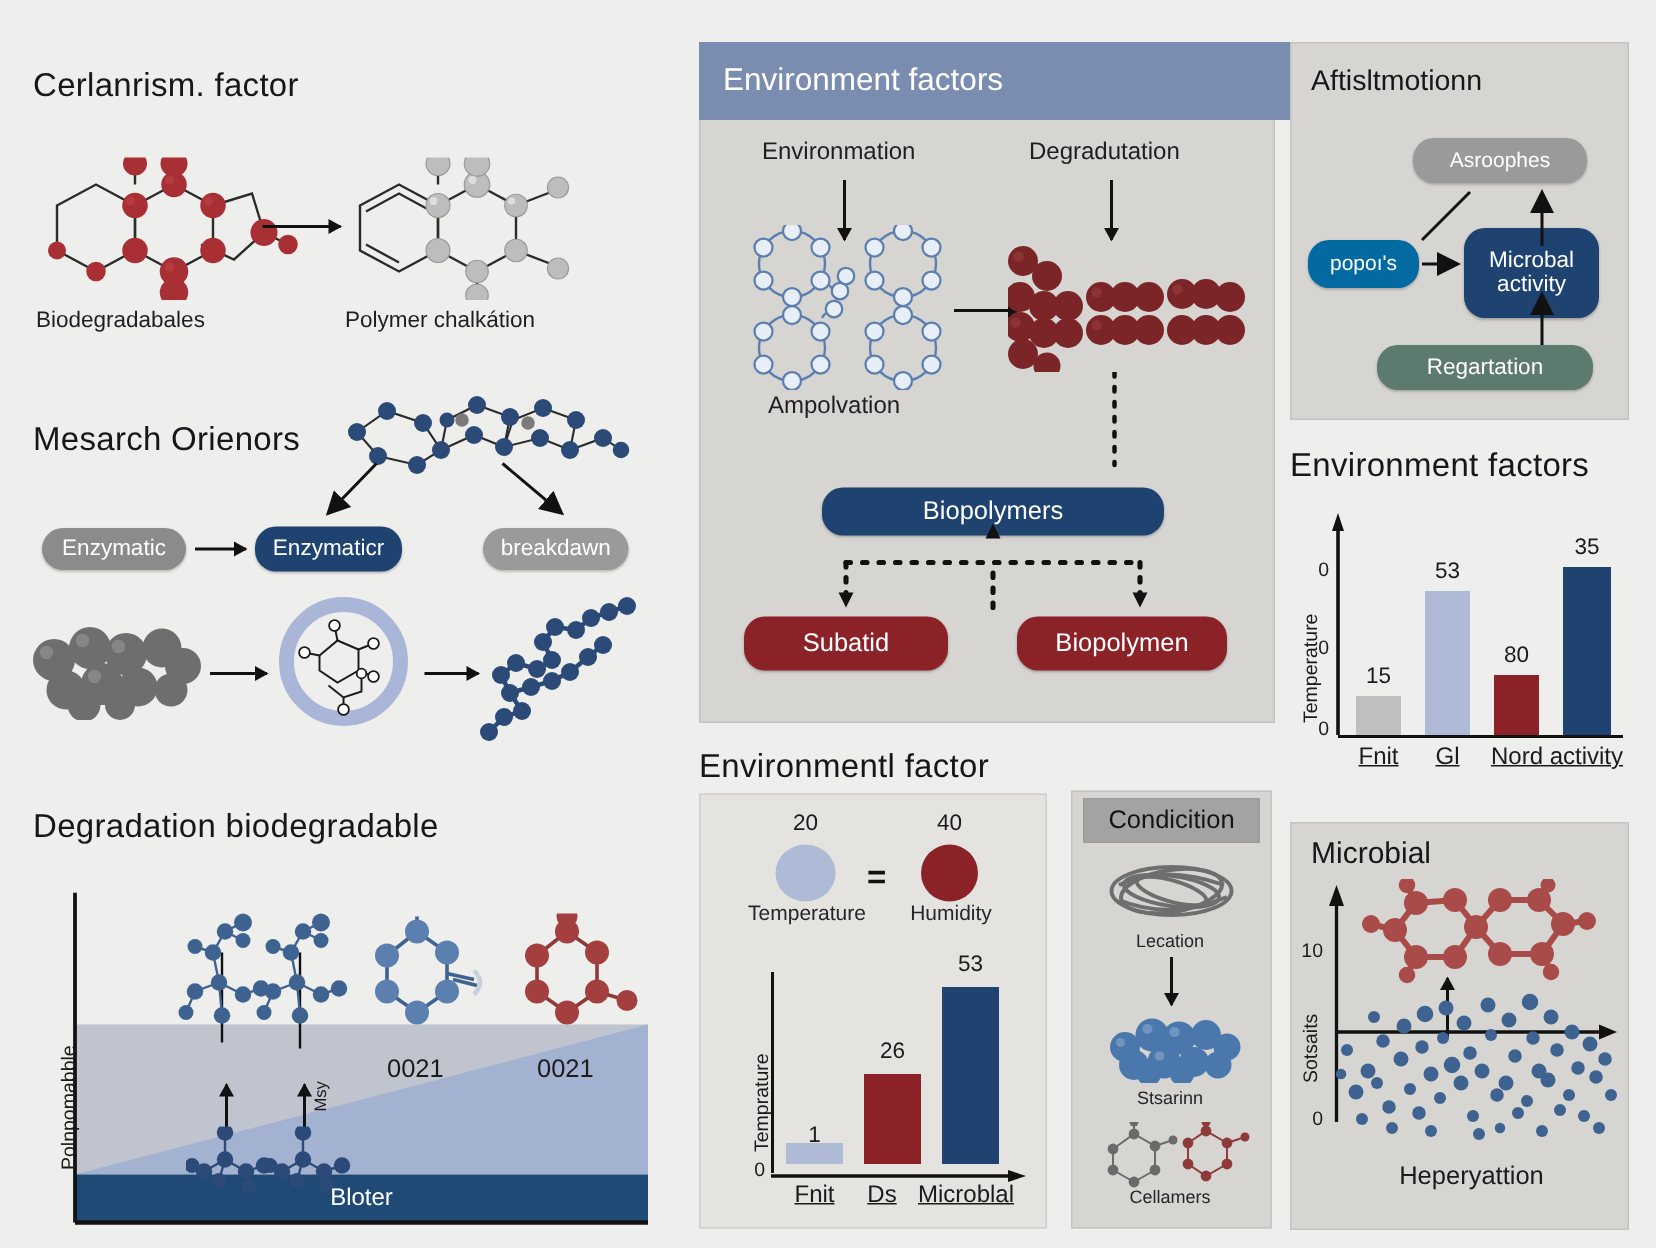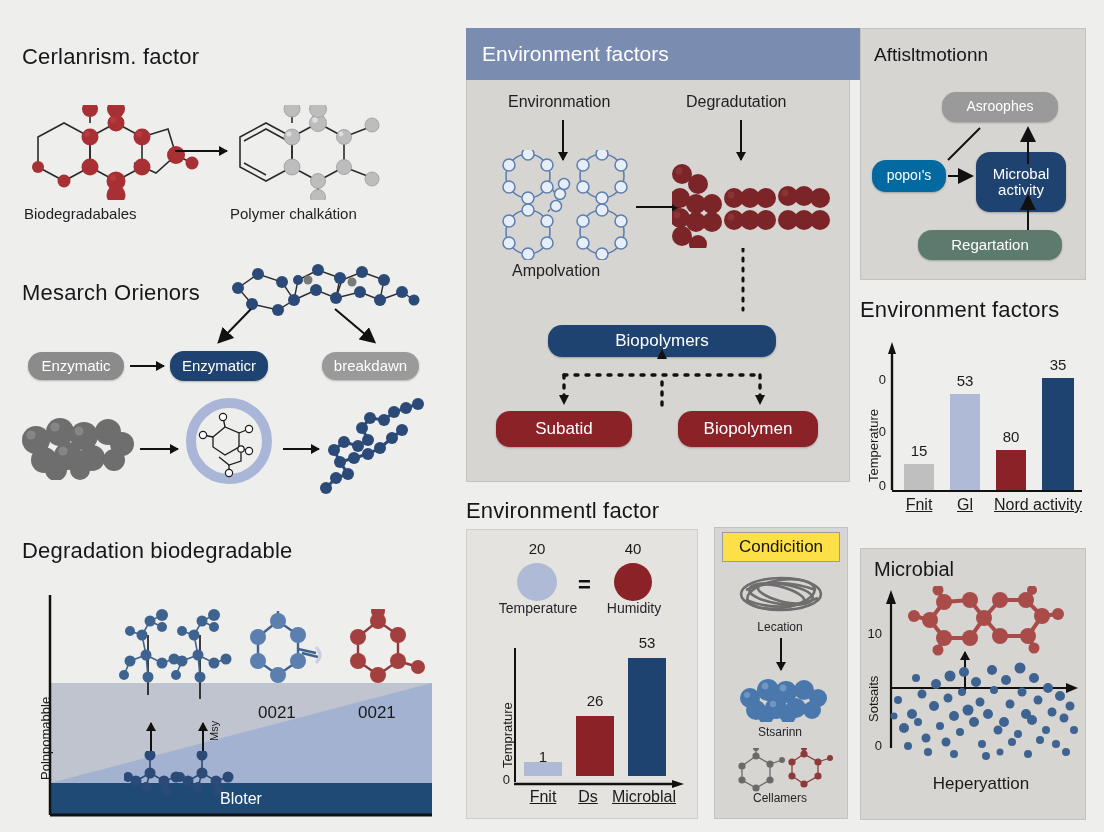--- a/index.html
+++ b/index.html
@@ -61,21 +61,21 @@
   }
   .barval{position:absolute;font-size:15px;color:#1b1b1b;text-align:center;}
   .catlab{position:absolute;font-size:16px;color:#1b1b1b;text-align:center;text-decoration:underline;}
   .ticklab{position:absolute;font-size:13px;color:#1b1b1b;text-align:right;}
 
   
   .cap-bar{background:#7a8cb0;display:flex;align-items:center;padding-left:16px;}
   .cap-bar span{color:#fff;font-size:21px;}
 
   .cond-head{
-    background:#fde047;border:1px solid #9c9c9a;
+    background:#a3a3a3;border:1px solid #9c9c9a;
     display:flex;align-items:center;justify-content:center;
     font-size:17px;color:#141414;
   }
 </style>
 </head>
 <body>
 
 <div class="canvas">
 
   <div class="abs h-title" style="left:22px;top:44px;">Cerlanrism. factor</div>

